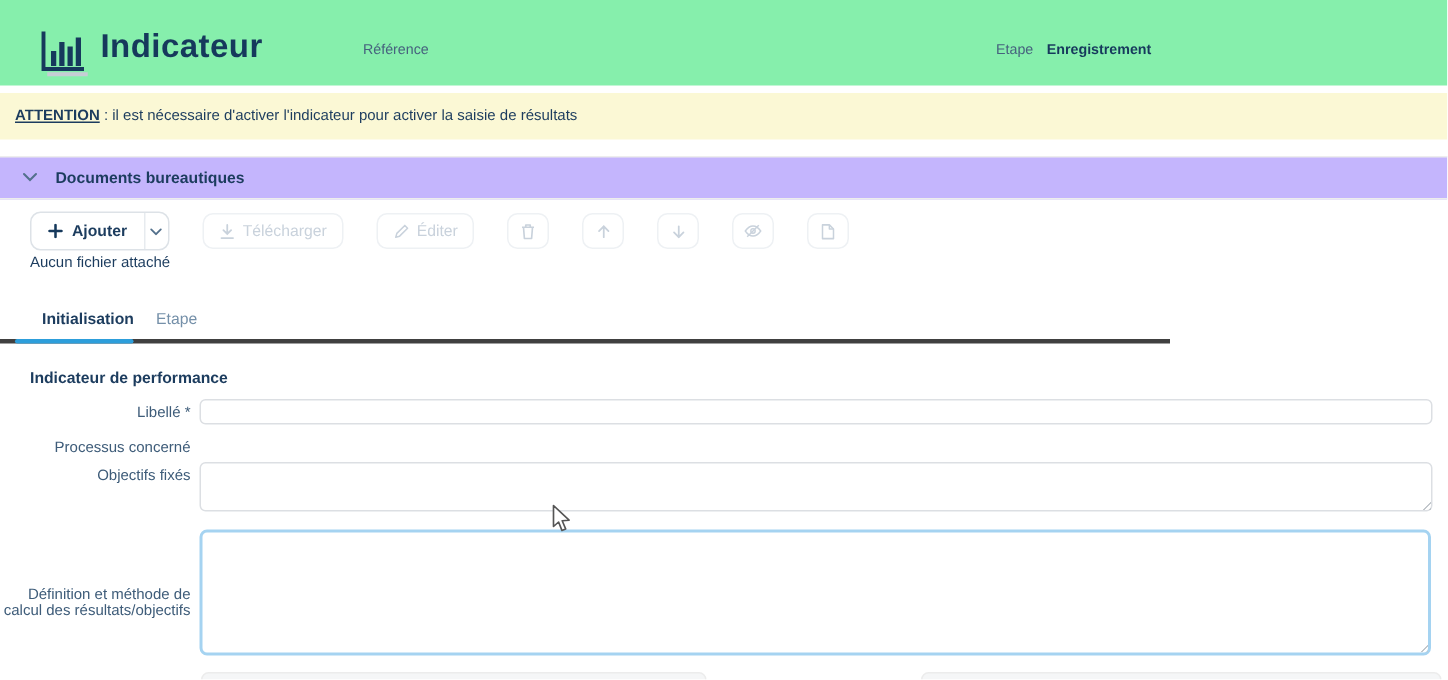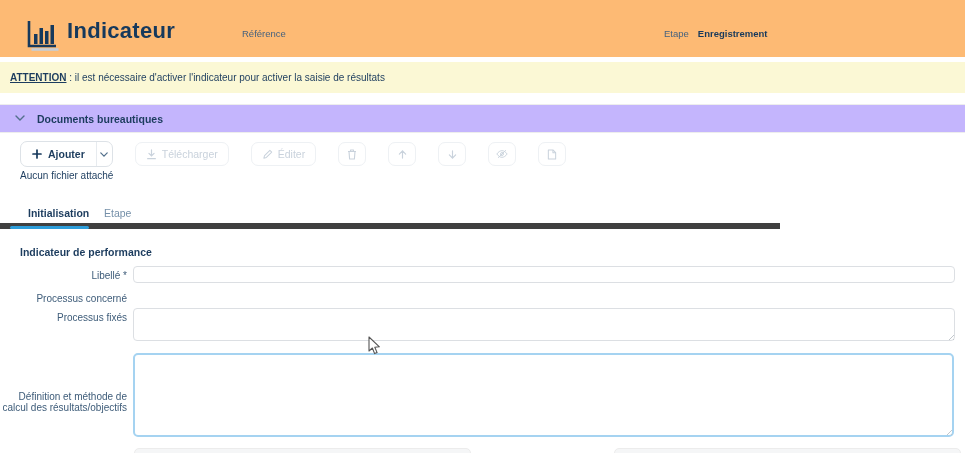--- a/index.html
+++ b/index.html
@@ -1,20 +1,20 @@
 <!DOCTYPE html>
 <html><head>
 <meta charset="utf-8">
 <style>
   * { box-sizing: border-box; margin: 0; padding: 0; }
   body { background:#fff; font-family:"Liberation Sans", sans-serif; }
   .page { position:relative; width:965px; height:453px; background:#fff; overflow:hidden; color:#16395c; }
 
   
-  .app-header { position:absolute; top:0; left:0; width:965px; height:57px; background:#fdba74; }
+  .app-header { position:absolute; top:0; left:0; width:965px; height:57px; background:#86efac; }
   .logo { position:absolute; left:25px; top:20px; width:34px; height:33px; }
   .app-title { position:absolute; left:67px; top:18px; font-size:22px; font-weight:bold; letter-spacing:.3px; color:#16395c; }
   .reference { position:absolute; left:242px; top:28px; font-size:9.5px; color:#46627e; }
   .step-wrap { position:absolute; left:664px; top:28px; font-size:9.5px; color:#46627e; }
   .step-value { font-weight:bold; color:#16395c; margin-left:9px; }
 
   
   .warning { position:absolute; top:62px; left:0; width:965px; height:31px; background:#fbf8d5;padding-left:41px; }
   .warning-text { position:absolute; left:10px; top:0; line-height:31px; font-size:10px; color:#1c3c5e; }
   .warning-label { font-weight:bold; text-decoration:underline; }
@@ -32,21 +32,21 @@
   .btn svg { flex:0 0 auto; }
   .btn.disabled { color:#c9d2dc; border-color:#eef1f4; cursor:default; }
   .btn-split { display:flex; align-items:stretch; border:1px solid #dde2e7; border-radius:7px; overflow:hidden; background:#fff; }
   .btn-split .seg-main { display:flex; align-items:center; gap:6px; padding:0 11px; height:24px; font-size:10.5px; font-weight:bold; color:#1c3c5e; cursor:pointer; }
   .btn-split .seg-caret { display:flex; align-items:center; justify-content:center; width:16px; border-left:1px solid #e7ebef; color:#53708c; cursor:pointer; }
   .btn-icon { width:28px; justify-content:center; padding:0; }
 
   .empty-msg { position:absolute; top:170px; left:20px; font-size:10px; color:#1c3c5e; }
 
   
-  .tabs { position:absolute; top:200px; left:0; width:780px; height:29px; border-bottom:6px solid #404040; }
+  .tabs { position:absolute; top:200px; left:0; width:780px; height:29px; border-bottom:3px solid #404040; }
   .tab { position:absolute; top:7px; font-size:10.5px; cursor:pointer; }
   .tab-init { left:28px; font-weight:bold; color:#1c3c5e; }
   .tab-etat { left:104px; color:#7590a9; }
   .tab-underline { position:absolute; left:10px; top:26px; width:79px; height:3px; background:#2d9edb; border-radius:2px; }
 
   
   .form-title { position:absolute; top:246px; left:20px; font-size:10.5px; font-weight:bold; color:#1c3c5e; }
   .flabel { position:absolute; left:0; width:127px; text-align:right; font-size:10px; color:#3e5c79; line-height:11px; }
   .lbl-libelle   { top:270px; }
   .lbl-processus { top:293px; }
@@ -183,21 +183,21 @@
     <div class="tab-underline"></div>
   </div>
 
   <div class="form-title">Indicateur de performance</div>
 
   <div class="flabel lbl-libelle">Libellé *</div>
   <input class="fld fld-libelle" type="text" style="">
 
   <div class="flabel lbl-processus">Processus concerné</div>
 
-  <div class="flabel lbl-objectifs">Processus fixés</div>
+  <div class="flabel lbl-objectifs">Objectifs fixés</div>
   <textarea class="fld fld-objectifs" style=""></textarea>
   <div class="rhandle rh-objectifs"></div>
 
   <div class="flabel lbl-definition">Définition et méthode de calcul des résultats/objectifs</div>
   <textarea class="fld fld-definition" style=""></textarea>
   <div class="rhandle rh-definition"></div>
 
   <div class="stub stub-1"></div>
   <div class="stub stub-2"></div>
 

